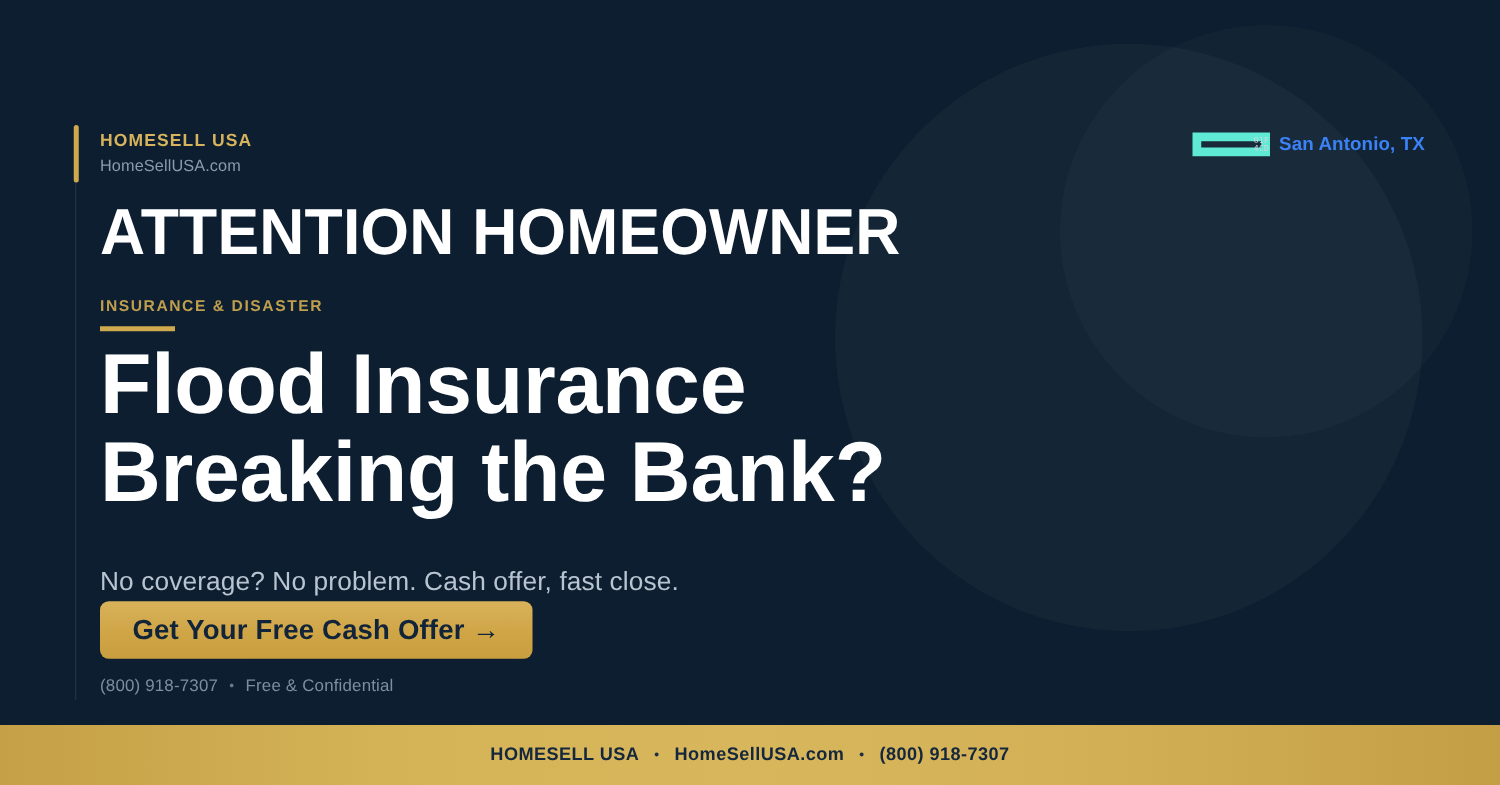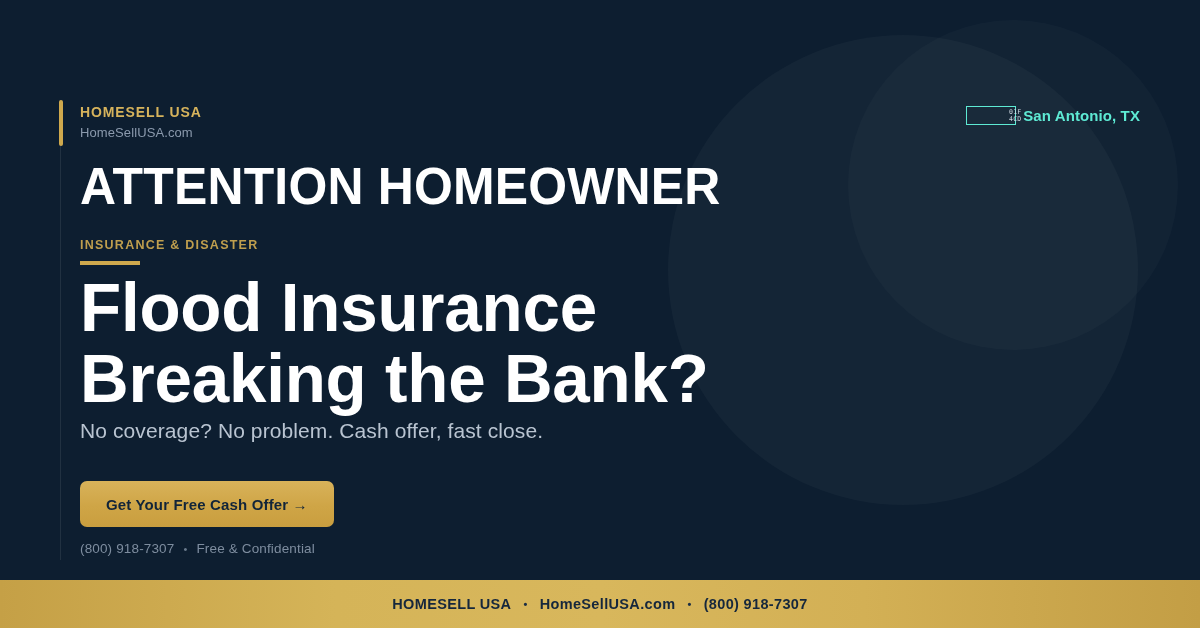--- a/index.html
+++ b/index.html
@@ -106,34 +106,34 @@
   .location {
     display:flex;
     align-items:center;
     gap:7px;
     margin-top:2px;
     padding-right:0px;
   }
   .location-label {
     font-size:15px;
     font-weight:bold;
-    color:#5eead4;
+    color:#3b82f6;
     letter-spacing:0.1px;
     white-space:nowrap;
   }
 
   
   .tofu {
     display:inline-flex;
     flex-direction:column;
     align-items:center;
     justify-content:center;
     width:30px;
     height:19px;
-    border:1px solid #5eead4;
+    border:7px solid #5eead4;
     font-family:"DejaVu Sans Mono", monospace;
     line-height:1;
     color:#cfd8e2;
     flex:0 0 auto;
     padding-left:48px;
   }
   .tofu span {
     font-size:6.5px;
     letter-spacing:0.2px;
     display:block;
@@ -186,42 +186,42 @@
     line-height:1.04;
     letter-spacing:-0.2px;
     white-space:pre-line;
     transform:scaleX(0.99);
     transform-origin:left top;
   }
 
   .subhead {
     position:absolute;
     left:0;
-    top:417px;
+    top:452px;
     font-size:21px;
     color:#b9c4d1;
     letter-spacing:0.1px;
     line-height:1.3;
   }
 
   .cta {
     position:absolute;
     left:0;
     top:481px;
     display:inline-flex;
     align-items:center;
     justify-content:center;
     height:46px;
     padding:0 26px;
     border:none;
     border-radius:7px;
     background:linear-gradient(180deg,#d8b25a 0%, #cfa546 55%, #c99e3f 100%);
     color:#112439;
     font-family:"Liberation Sans", sans-serif;
-    font-size:15px;
+    font-size:22px;
     font-weight:bold;
     letter-spacing:0.15px;
     cursor:pointer;
     white-space:nowrap;
     text-align:right;
   }
 
   .trust {
     position:absolute;
     left:0;

